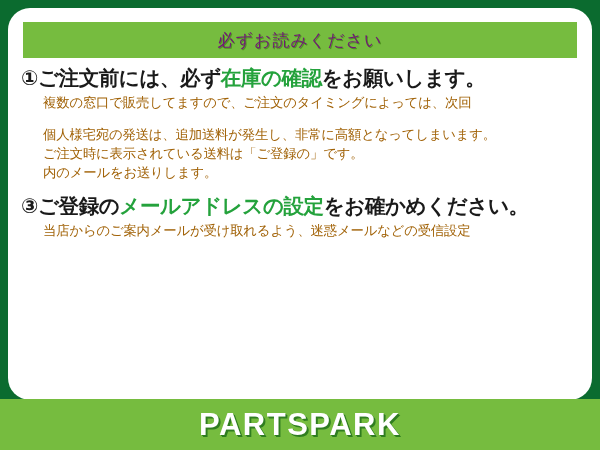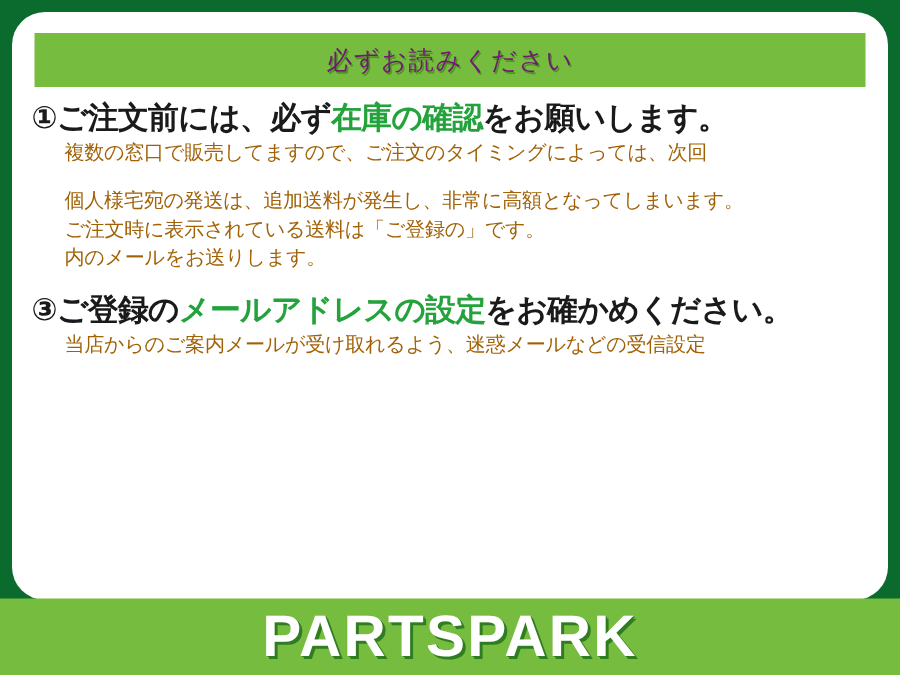--- a/index.html
+++ b/index.html
@@ -45,21 +45,21 @@
     height: 51px;
     background: #76bc3f;
     display: flex;
     align-items: center;
     justify-content: center;
   }
 
   .footer-logo {
     font-family: "Liberation Sans", "DejaVu Sans", sans-serif;
     font-weight: bold;
-    font-size: 39px;
+    font-size: 31px;
     letter-spacing: 1.5px;
     color: #ffffff;
     text-shadow: 2px 2px 0 #2f7d20, 1px 1px 0 #2f7d20;
   }
 
   
   .header-bar {
     position: absolute;
     left: 15px;
     top: 14px;

